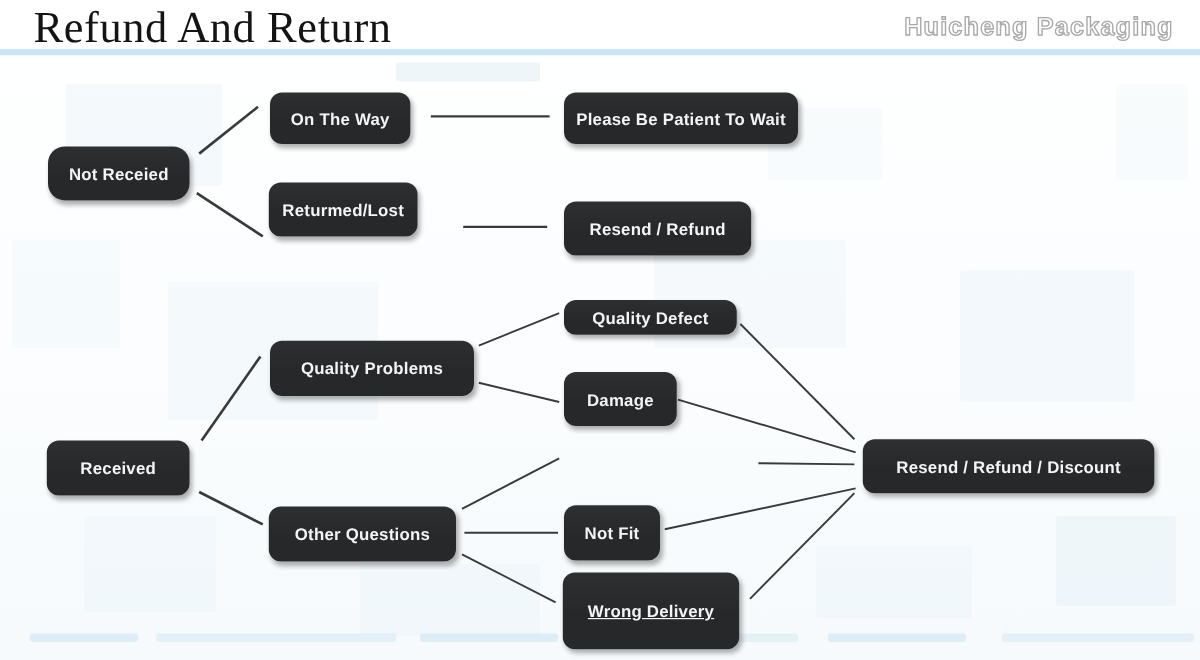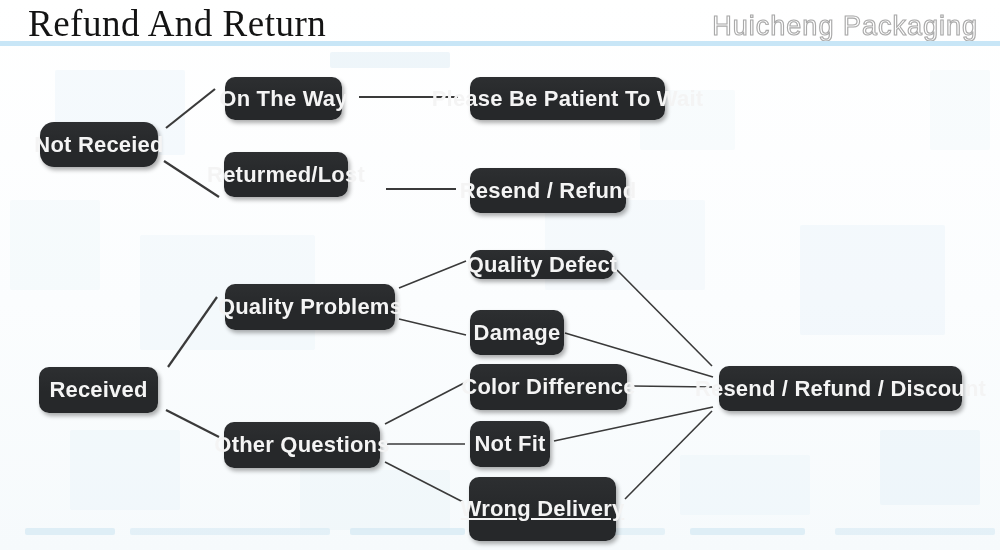--- a/index.html
+++ b/index.html
@@ -12,39 +12,39 @@
   .tile{position:absolute;border-radius:2px;pointer-events:none;}
   
   .header-title{
     position:absolute;left:28px;top:2px;
     font-family:"Liberation Serif",serif;
     font-size:37px;font-weight:400;color:#141414;letter-spacing:0.5px;
     white-space:nowrap;
   }
   .header-brand{
     position:absolute;right:22px;top:11px;
-    font-size:27px;font-weight:normal;letter-spacing:1px;
+    font-size:21px;font-weight:bold;letter-spacing:1px;
     color:#ffffff;-webkit-text-stroke:1.1px #a9a9a9;
     text-shadow:0 0 1px #c9c9c9;
     white-space:nowrap;
   }
   .header-rule{
     position:absolute;left:0;top:41px;width:1000px;height:5px;
     background:var(--rule-color,#c8e6f7);
   }
   
   .edges{position:absolute;left:0;top:0;width:1000px;height:550px;}
   .edges line{stroke:var(--connector-color,#3a3a3a);}
   
   .node{
     position:absolute;display:flex;align-items:center;justify-content:center;
     background:linear-gradient(180deg,#2d2f31 0%,var(--node-bg,#26282a) 55%);
     color:var(--node-text,#f4f4f4);
     border-radius:10px;
-    font-size:22px;font-weight:bold;letter-spacing:0.2px;
+    font-size:14px;font-weight:bold;letter-spacing:0.2px;
     box-shadow:2px 3px 4px rgba(0,0,0,0.32);
     white-space:nowrap;
   }
 </style>
 </head>
 <body>
 
 <div class="stage">
 
   <div class="tile" style="left:55px;top:70px;width:130px;height:85px;background:rgba(216,234,244,0.22);"></div>
@@ -93,18 +93,17 @@
   <div class="node" style="left:40px;top:122px;width:118px;height:45px;border-radius:14px;">Not Receied</div>
   <div class="node" style="left:225px;top:77px;width:117px;height:43px;">On The Way</div>
   <div class="node" style="left:470px;top:77px;width:195px;height:43px;">Please Be Patient To Wait</div>
   <div class="node" style="left:224px;top:152px;width:124px;height:45px;">Returmed/Lost</div>
   <div class="node" style="left:470px;top:168px;width:156px;height:45px;">Resend / Refund</div>
   <div class="node" style="left:225px;top:284px;width:170px;height:46px;">Quality Problems</div>
   <div class="node" style="left:39px;top:367px;width:119px;height:46px;">Received</div>
   <div class="node" style="left:224px;top:422px;width:156px;height:46px;">Other Questions</div>
   <div class="node" style="left:470px;top:250px;width:144px;height:29px;">Quality Defect</div>
   <div class="node" style="left:470px;top:310px;width:94px;height:45px;">Damage</div>
-  <div class="node" style="left:470px;top:364px;width:157px;height:46px;">Color Difference</div>
   <div class="node" style="left:470px;top:421px;width:80px;height:46px;">Not Fit</div>
   <div class="node" style="left:469px;top:477px;width:147px;height:64px;text-decoration:underline;">Wrong Delivery</div>
   <div class="node" style="left:719px;top:366px;width:243px;height:45px;">Resend / Refund / Discount</div>
 
 </div>
 
 </body></html>

